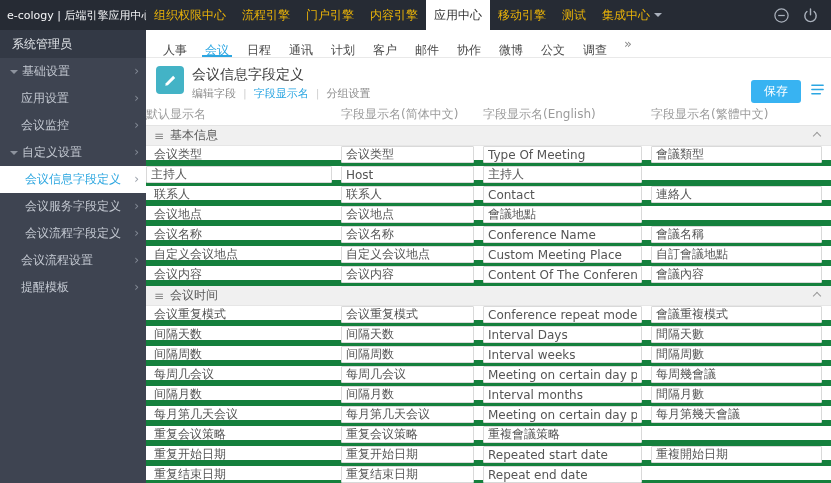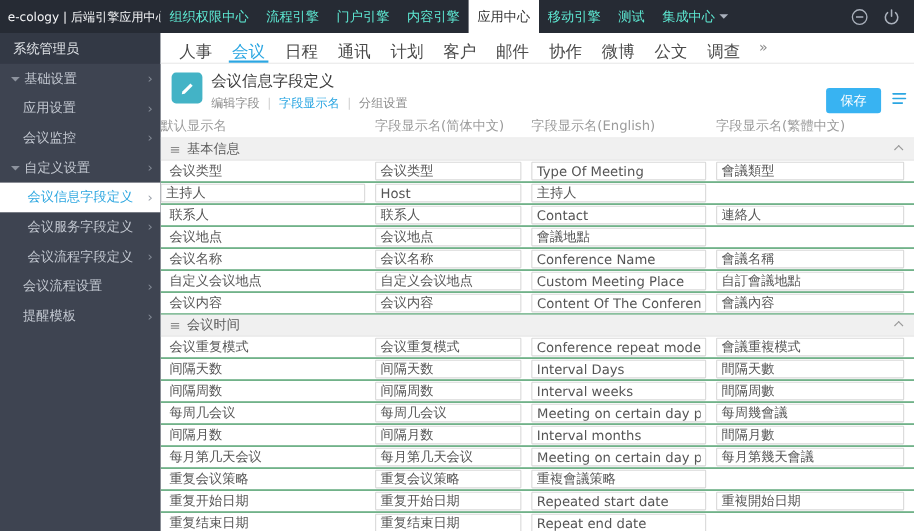--- a/index.html
+++ b/index.html
@@ -3,21 +3,21 @@
 <meta charset="utf-8">
 <style>
   *{box-sizing:border-box;margin:0;padding:0}
   html,body{width:831px;height:483px;overflow:hidden}
   body{font-family:"DejaVu Sans","Liberation Sans",sans-serif;font-size:12px;color:#333;background:#fff}
 
   
   .topbar{height:30px;background:#262b34;display:flex;align-items:stretch}
   .brand{width:146px;flex:0 0 146px;color:#f5f6f8;font-size:11px;display:flex;align-items:center;padding-left:7px;white-space:nowrap;overflow:hidden}
   .topnav{display:flex;align-items:stretch}
-  .topnav-item{display:flex;align-items:center;gap:4px;padding:0 8px;font-size:12px;color:#5eead4;cursor:pointer;white-space:nowrap}
+  .topnav-item{display:flex;align-items:center;gap:4px;padding:0 8px;font-size:12px;color:#eab308;cursor:pointer;white-space:nowrap}
   .topnav-item.active{background:#fff;color:#333}
   .tri-down{width:0;height:0;border-left:4px solid transparent;border-right:4px solid transparent;border-top:4px solid #aab1bc}
   .topbar-right{margin-left:auto;display:flex;align-items:center;gap:12px;padding-right:12px}
   .tb-icon{width:17px;height:17px;display:flex;cursor:pointer}
 
   
   .body-row{display:flex;height:453px}
   .sidebar{width:146px;flex:0 0 146px;background:#3e4451;overflow:hidden}
   .sidebar-user{height:28px;line-height:28px;padding-left:12px;background:#333945;color:#e3e6ea;font-size:12px}
   .side-item{height:27px;display:flex;align-items:center;color:#c3c8d1;font-size:12px;cursor:pointer;position:relative;padding-right:18px;white-space:nowrap}
@@ -26,21 +26,21 @@
   .side-item.l0{padding-left:10px}
   .side-item.l1{padding-left:21px}
   .side-item.l2{padding-left:25px}
   .side-item.active{background:#fff;color:#2ea7e0}
   .side-item.active .side-chev{color:#9aa0aa}
 
   .main-col{flex:1;display:flex;flex-direction:column;min-width:0}
 
   
   .subnav{flex:0 0 28px;height:28px;background:#fff;border-bottom:1px solid #e9e9e9;display:flex;align-items:stretch;padding-left:8px}
-  .subnav-item{display:flex;align-items:flex-end;padding:0 9px;color:#4a4a4a;font-size:15px;cursor:pointer;position:relative;white-space:nowrap}
+  .subnav-item{display:flex;align-items:flex-start;padding:12px 9px;color:#4a4a4a;font-size:12px;cursor:pointer;position:relative;white-space:nowrap}
   .subnav-item.active{color:#2ba6e2}
   .subnav-item.active::after{content:"";position:absolute;left:6px;right:6px;bottom:0;height:2px;background:#2ba6e2}
   .subnav-more{display:flex;align-items:center;padding:0 8px;color:#8a8a8a;cursor:pointer;font-size:13px}
 
   
   .content{flex:1;display:flex;flex-direction:column;min-width:0;overflow:hidden}
   .content-head{flex:0 0 46px;position:relative;padding:8px 10px 0;display:flex}
   .head-icon{width:28px;height:28px;border-radius:4px;background:#43b3c6;display:flex;align-items:center;justify-content:center;margin-right:8px;flex:0 0 28px}
   .title{font-size:14px;color:#3c3c3c;line-height:16px}
   .tabs{display:flex;align-items:center;margin-top:4px;font-size:11px;color:#8d8d8d}
@@ -51,21 +51,21 @@
   .list-icon{position:absolute;top:24px;right:6px;cursor:pointer;display:flex}
 
   
   .table{flex:1;overflow:hidden;display:flex;flex-direction:column}
   .t-head{flex:0 0 22px;display:grid;grid-template-columns:195px 142px 168px 1fr;align-items:center;border-bottom:1px solid #e4e4e4;color:#9b9b9b;font-size:12px}
   .t-h{padding-left:0;white-space:nowrap;overflow:hidden}
   .t-body{flex:1;overflow:hidden}
   .t-section{height:20px;display:flex;align-items:center;background:#f0f0f0;border-bottom:1px solid #e6e6e6;color:#5a5a5a;font-size:12px;padding:0 8px;cursor:pointer}
   .t-section .sec-icon{color:#8a8a8a;margin-right:6px;font-size:12px}
   .chev-up{margin-left:auto;width:6px;height:6px;border-left:1px solid #9a9a9a;border-top:1px solid #9a9a9a;transform:rotate(45deg);margin-right:3px}
-  .t-row{height:20px;display:grid;grid-template-columns:195px 142px 168px 1fr;align-items:center;border-bottom:1px solid #15803d}
+  .t-row{height:20px;display:grid;grid-template-columns:195px 142px 168px 1fr;align-items:center;border-bottom:6px solid #15803d}
   .cell-label{padding-left:8px;color:#555;font-size:12px;white-space:nowrap;overflow:hidden}
   .t-row input{width:calc(100% - 9px);height:17px;border:1px solid #d9d9d9;border-radius:1px;padding:0 4px;font-size:12px;font-family:inherit;color:#555;background:#fff}
 </style>
 </head>
 <body>
 
 <div class="app">
 
   <header class="topbar">
     <div class="brand">e-cology | 后端引擎应用中心</div>

